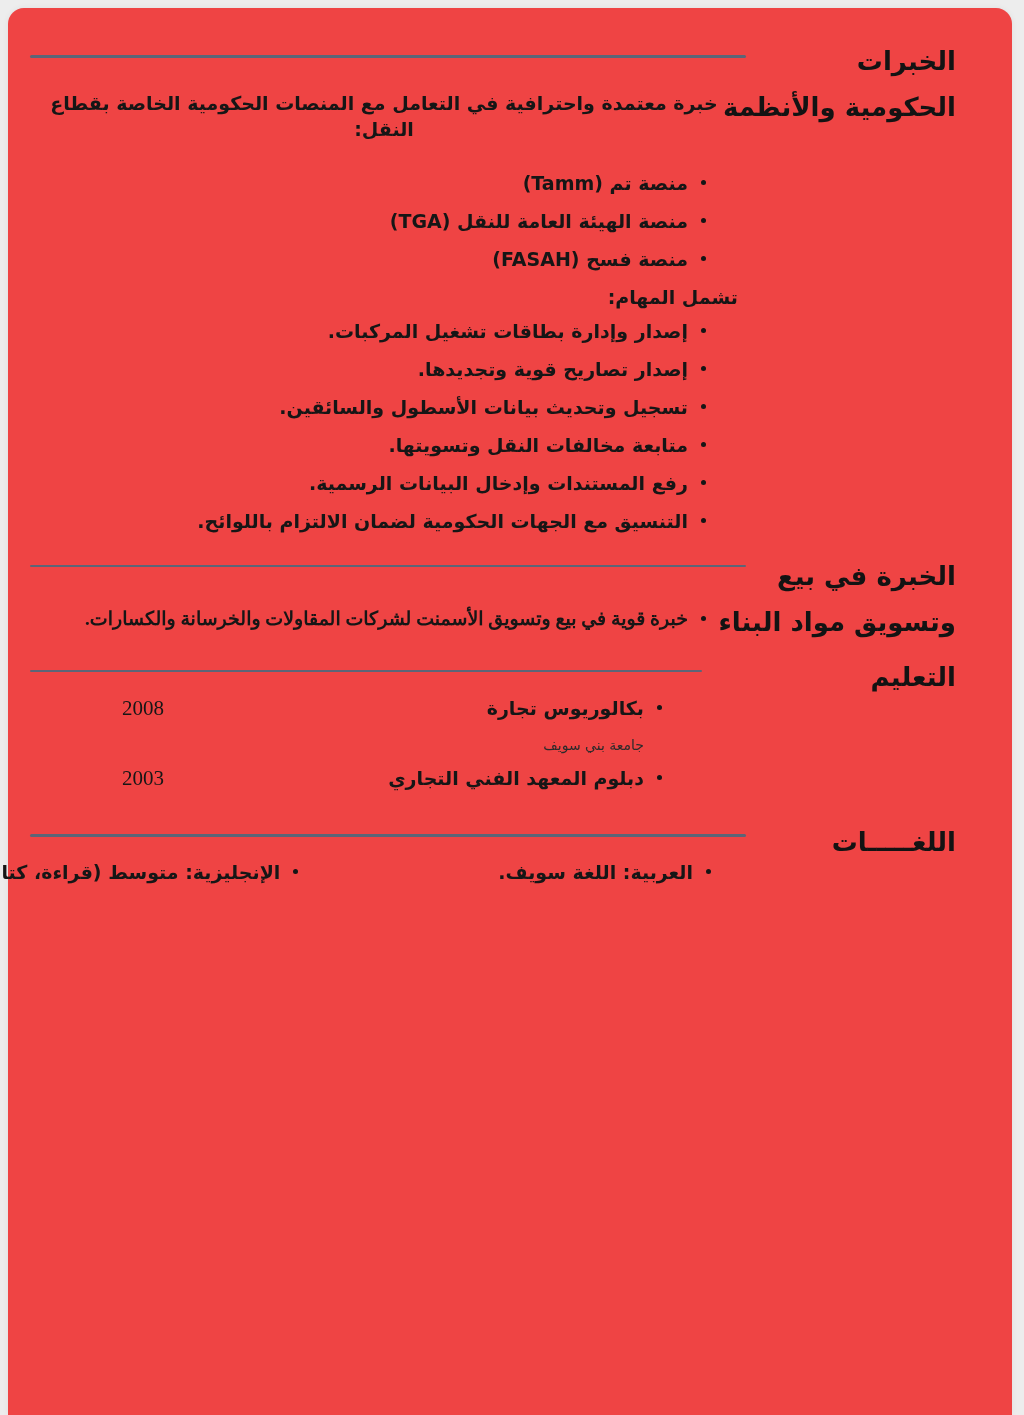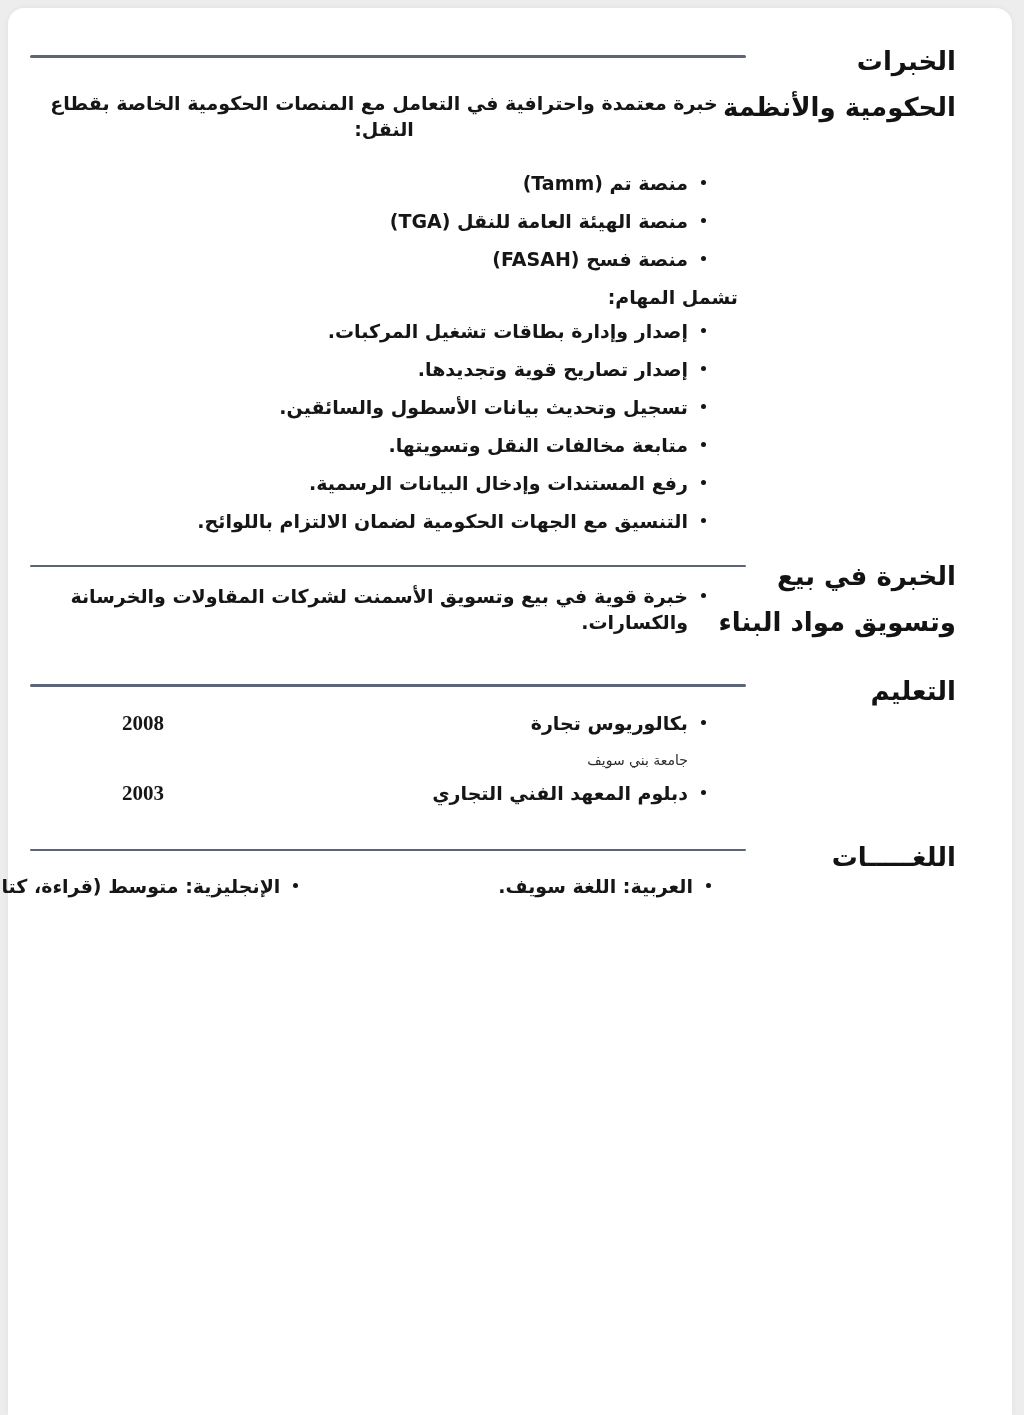--- a/index.html
+++ b/index.html
@@ -15,21 +15,21 @@
     font-family: "DejaVu Sans", sans-serif;
     color: #161616;
     direction: rtl;
   }
   .page {
     position: absolute;
     top: 8px;
     right: 12px;
     width: 1004px;
     height: 1407px;
-    background: #ffffff;
+    background: #ef4444;
     border-radius: 16px 16px 0 0;
     padding-top: 30px;
     box-sizing: border-box;
     box-shadow: 0 0 6px rgba(0,0,0,0.06);
   }
   .sec {
     display: grid;
     grid-template-columns: 250px 1fr;
   }
   .head {
@@ -48,33 +48,33 @@
     height: 2.5px;
     background: #5c6577;
     border-radius: 2px;
   }
   .sec1 .rule { margin-top: 17px; }
   .sec2 .rule { margin-top: 12px; }
   .sec3 .rule { margin-top: 16px; }
   .sec4 .rule { margin-top: 15px; }
 
   .sec2 { margin-top: 7px; }
-  .sec3 { margin-top: 21px; }
+  .sec3 { margin-top: 9px; gap: 44px; }
   .sec4 { margin-top: 20px; }
 
   p.para {
     margin: 0 8px 0 0;
     font-size: 19px;
     font-weight: bold;
     line-height: 26px;
   }
   .sec1 p.intro { margin-top: 32px; text-align: center; }
   .sec1 ul.platforms { margin-top: 28px; }
   .sec1 ul.tasks { margin-top: 8px; }
-  .sec2 ul.sales { margin-top: 16px; }
+  .sec2 ul.sales { margin-top: 39px; font-family: Liberation Serif, serif; }
   .sec3 ul.edu { margin-top: 23px; }
   .sec4 ul.langs { margin-top: 22px; }
 
   ul {
     list-style: none;
     margin: 0;
     padding: 0 40px 0 0;
   }
   li {
     position: relative;
@@ -95,21 +95,21 @@
     background: #151515;
   }
   .edu-row {
     display: flex;
     justify-content: space-between;
     align-items: flex-start;
   }
   .edu-year {
     font-family: "Liberation Serif", serif;
     font-size: 21px;
-    font-weight: bold;
+    font-weight: normal;
     line-height: 26px;
     margin-left: 92px;
     white-space: nowrap;
   }
   .edu-inst {
     font-weight: normal;
     font-size: 14px;
     color: #2b2b2b;
     margin-top: 12px;
     line-height: 24px;

